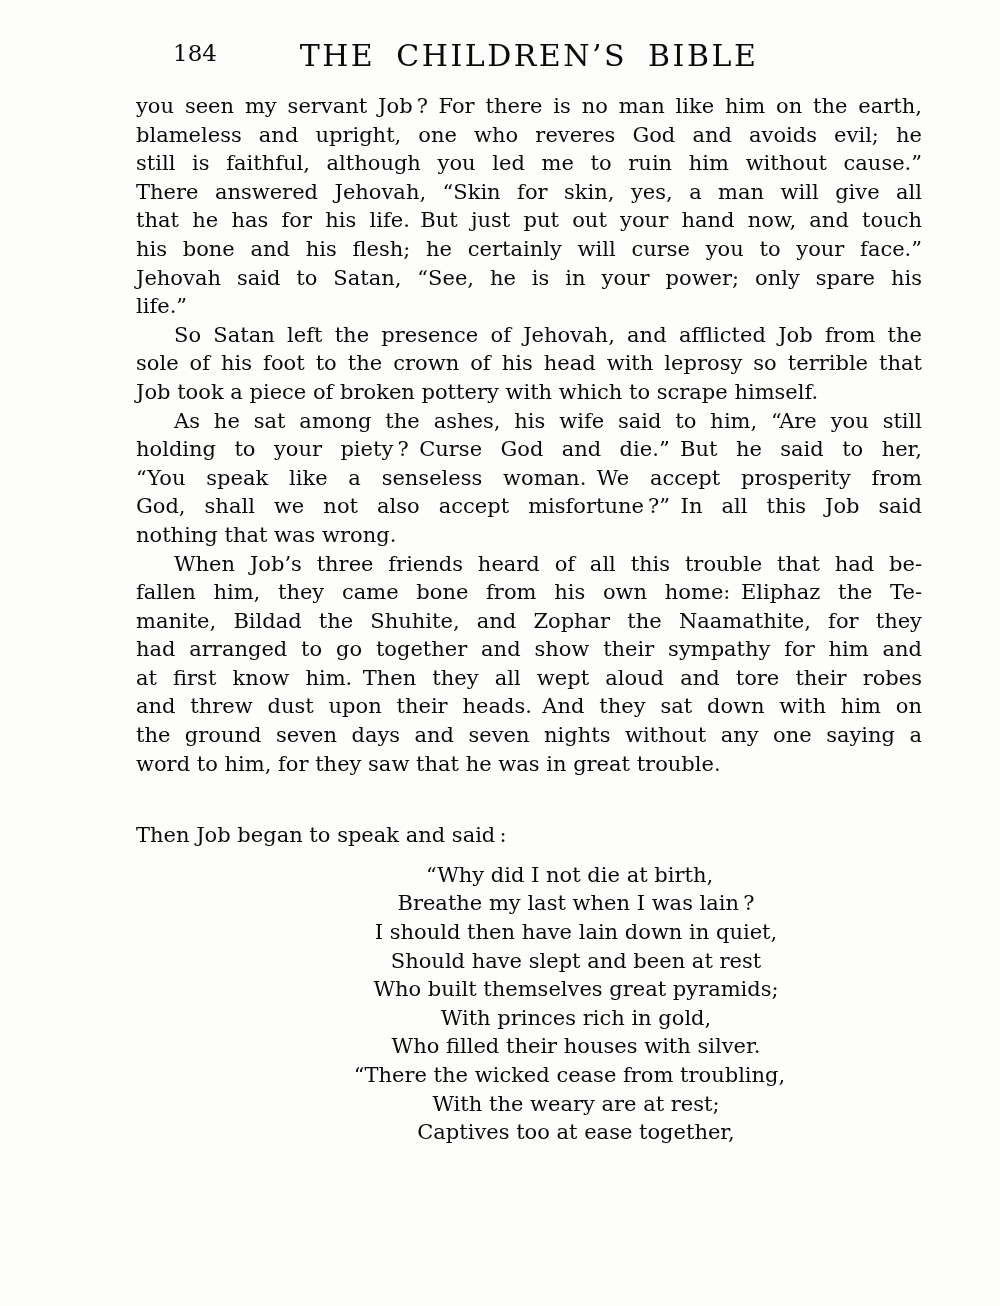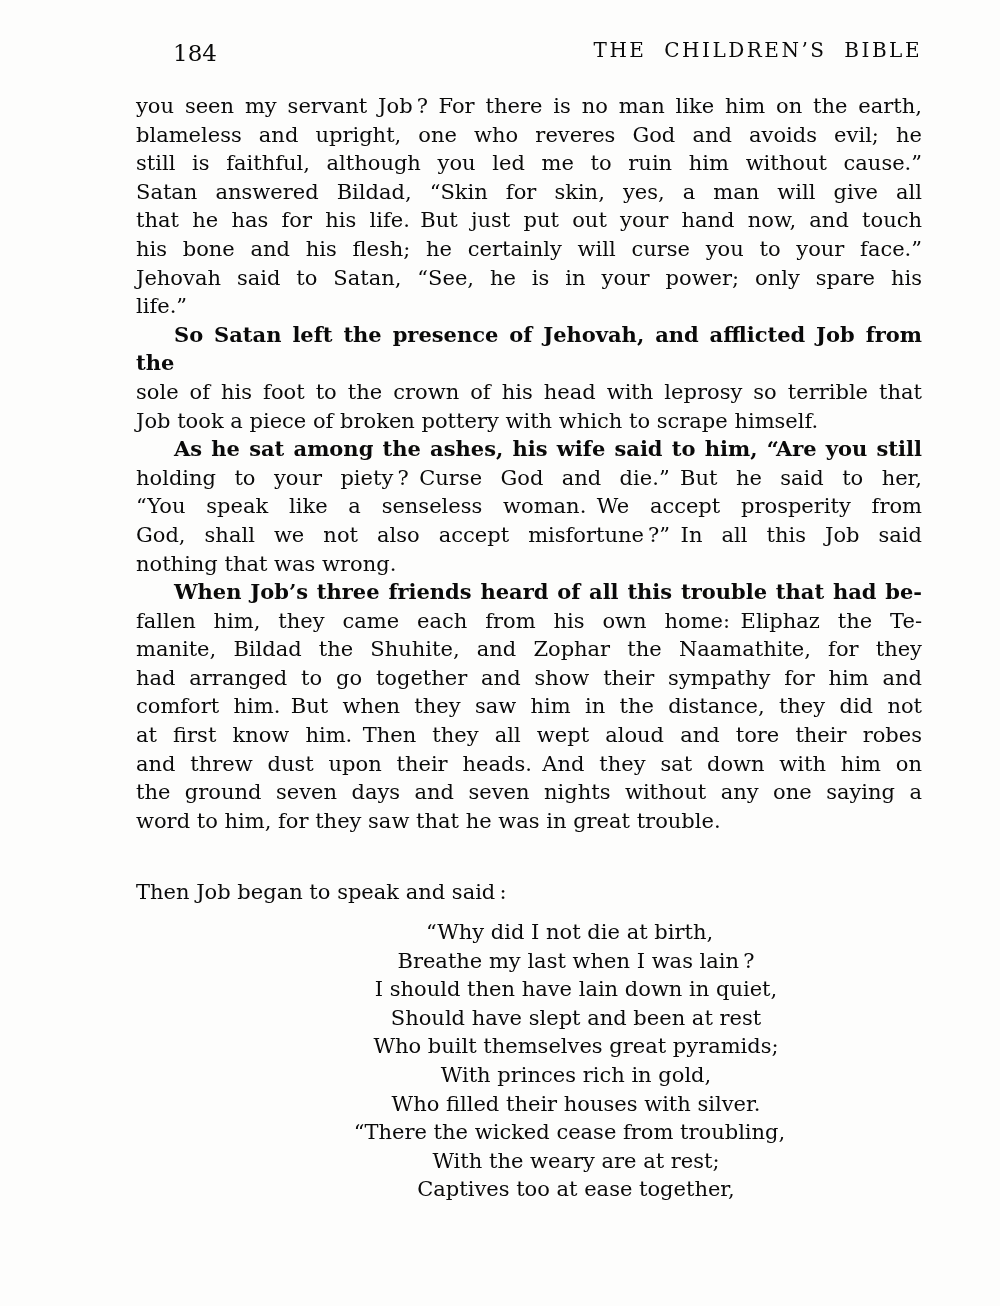--- a/index.html
+++ b/index.html
@@ -8,28 +8,28 @@
     background:#fdfdfc;
     color:#0a0a0a;
     font-family:"DejaVu Serif", "Liberation Serif", serif;
     overflow:hidden;
   }
   .page { padding:38px 78px 0 136px; }
 
   .header { position:relative; height:32px; margin-bottom:22px; }
   .pagenum { position:absolute; left:8px; top:2px; font-size:23px;margin-left:29px; }
   .runtitle {
-    display:block; text-align:right; font-size:20px;
+    display:block; text-align:center; font-size:30px;
     letter-spacing:2.5px; word-spacing:9px; white-space:nowrap;
   }
 
   .body-text { font-size:21px; line-height:28.6px; }
   .ln { text-align:justify; text-align-last:justify; }
   .ln.last { text-align:right; text-align-last:left; }
-  .ln.indent { text-indent:38px;font-weight:bold; }
+  .ln.indent { text-indent:38px; }
 
   .intro { margin-top:43px; }
 
   .stanza { padding-left:94px; }
   .stanza .pl { text-align:center; }
   .stanza .hang { text-indent:-13px; }
   .stanza1 { margin-top:11px; }
   .stanza2 { }
 </style>
 </head>
@@ -41,21 +41,21 @@
     <span class="pagenum">184</span>
     <span class="runtitle">THE CHILDREN’S BIBLE</span>
   </div>
 
   <div class="body-text">
 
     <div class="para">
       <div class="ln">you seen my servant Job ? For there is no man like him on the earth,</div>
       <div class="ln">blameless and upright, one who reveres God and avoids evil; he</div>
       <div class="ln">still is faithful, although you led me to ruin him without cause.”</div>
-      <div class="ln">Satan answered Bildad, “Skin for skin, yes, a man will give all</div>
+      <div class="ln">There answered Jehovah, “Skin for skin, yes, a man will give all</div>
       <div class="ln">that he has for his life. But just put out your hand now, and touch</div>
       <div class="ln">his bone and his flesh; he certainly will curse you to your face.”</div>
       <div class="ln">Jehovah said to Satan, “See, he is in your power; only spare his</div>
       <div class="ln last">life.”</div>
     </div>
 
     <div class="para">
       <div class="ln indent">So Satan left the presence of Jehovah, and afflicted Job from the</div>
       <div class="ln">sole of his foot to the crown of his head with leprosy so terrible that</div>
       <div class="ln last">Job took a piece of broken pottery with which to scrape himself.</div>
@@ -64,24 +64,23 @@
     <div class="para">
       <div class="ln indent">As he sat among the ashes, his wife said to him, “Are you still</div>
       <div class="ln">holding to your piety ? Curse God and die.” But he said to her,</div>
       <div class="ln">“You speak like a senseless woman. We accept prosperity from</div>
       <div class="ln">God, shall we not also accept misfortune ?” In all this Job said</div>
       <div class="ln last">nothing that was wrong.</div>
     </div>
 
     <div class="para">
       <div class="ln indent">When Job’s three friends heard of all this trouble that had be-</div>
-      <div class="ln">fallen him, they came each from his own home: Eliphaz the Te-</div>
+      <div class="ln">fallen him, they came bone from his own home: Eliphaz the Te-</div>
       <div class="ln">manite, Bildad the Shuhite, and Zophar the Naamathite, for they</div>
       <div class="ln">had arranged to go together and show their sympathy for him and</div>
-      <div class="ln">comfort him. But when they saw him in the distance, they did not</div>
       <div class="ln">at first know him. Then they all wept aloud and tore their robes</div>
       <div class="ln">and threw dust upon their heads. And they sat down with him on</div>
       <div class="ln">the ground seven days and seven nights without any one saying a</div>
       <div class="ln last">word to him, for they saw that he was in great trouble.</div>
     </div>
 
     <div class="ln last intro">Then Job began to speak and said :</div>
 
     <div class="stanza stanza1">
       <div class="pl hang">“Why did I not die at birth,</div>

